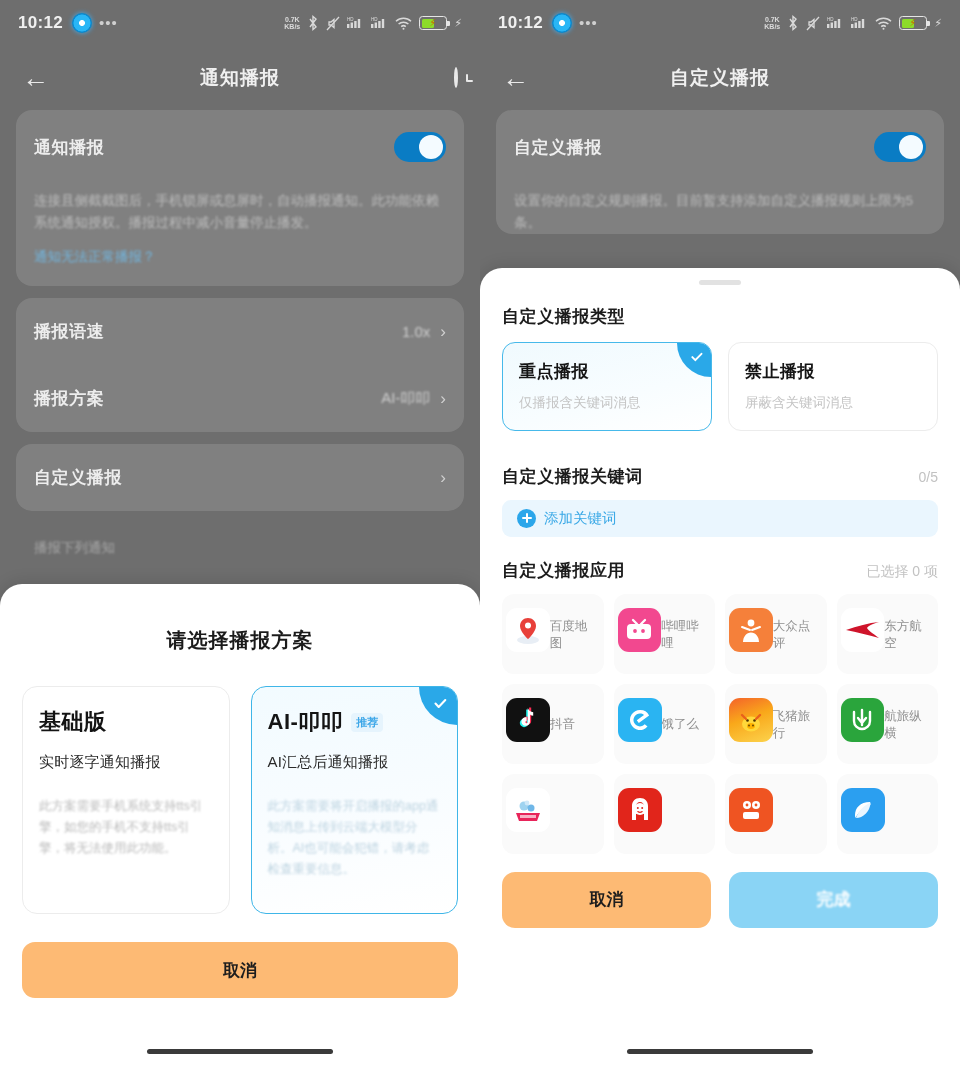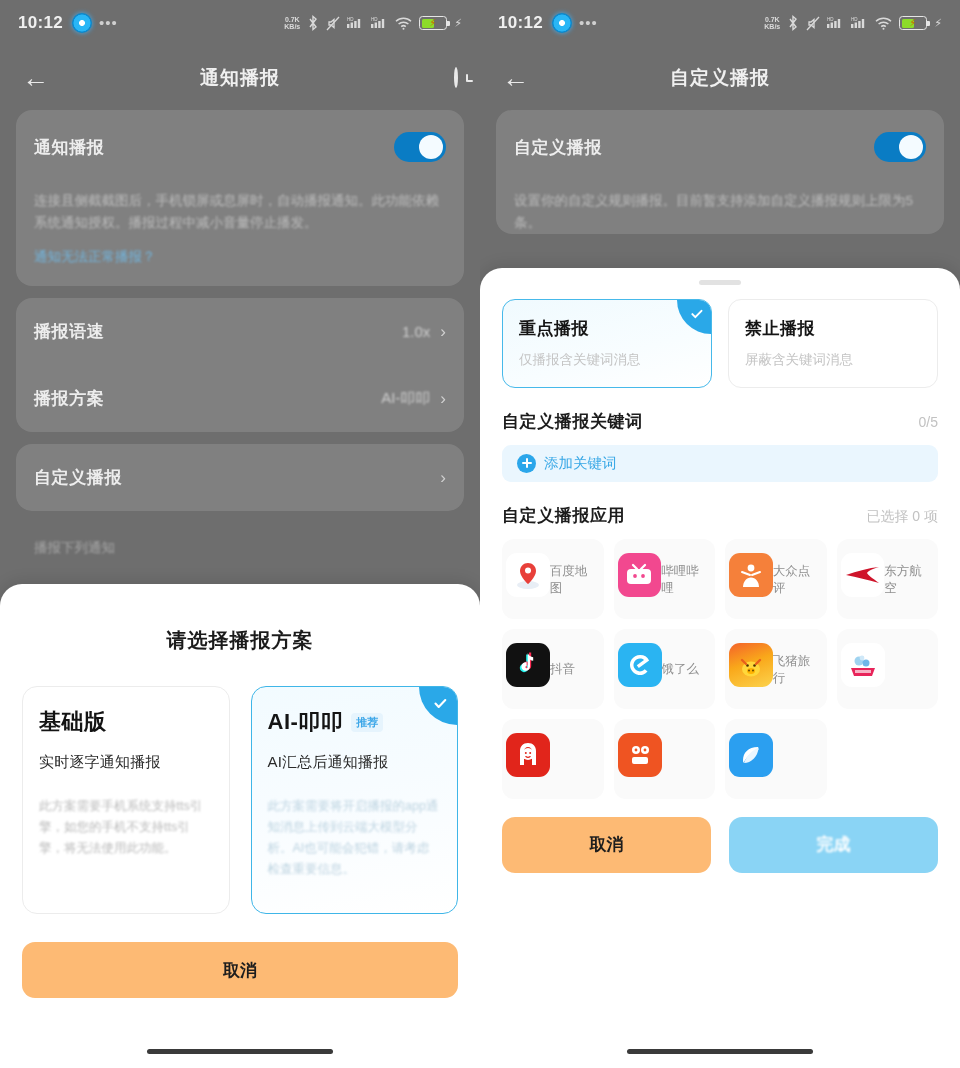--- a/index.html
+++ b/index.html
@@ -456,38 +456,41 @@
           <span class="row-label">自定义播报</span>
           <span class="toggle"></span>
         </div>
         <div class="desc">设置你的自定义规则播报。目前暂支持添加自定义播报规则上限为5条。</div>
       </div>
     </div>
 
     <div class="sheet sheet-right">
       <div class="grabber"></div>
 
+      <div class="sec-head">
+        <span class="sec-title">自定义播报类型</span>
+      </div>
 
       <div class="type-row">
         <div class="type-card selected">
           <div class="check-corner">
             <svg width="14" height="14" viewBox="0 0 15 15">
                 <path d="M2.5 7.6l3.2 3.3 6.6-6.8" fill="none" stroke="#fff" stroke-width="2.1" stroke-linecap="round" stroke-linejoin="round"></path>
               </svg>
           </div>
           <div class="type-name">重点播报</div>
           <div class="type-sub">仅播报含关键词消息</div>
         </div>
         <div class="type-card">
           <div class="type-name">禁止播报</div>
           <div class="type-sub">屏蔽含关键词消息</div>
         </div>
       </div>
 
-      <div class="sec-head" style="padding-top:22px;text-align:right;">
+      <div class="sec-head" style="padding-top:34px;text-align:right;">
         <span class="sec-title">自定义播报关键词</span>
         <span class="sec-meta">0/5</span>
       </div>
 
       <div class="add-kw">
         <span class="plus-ico"></span>
         <span class="add-kw-label">添加关键词</span>
       </div>
 
       <div class="sec-head" style="padding-top:22px;">
@@ -569,20 +572,29 @@
                   <circle cx="13" cy="19.5" r="1" fill="#6b4a00"></circle>
                   <circle cx="17" cy="19.5" r="1" fill="#6b4a00"></circle>
                   <circle cx="11.5" cy="14.5" r="1.3" fill="#4a3200"></circle>
                   <circle cx="18.5" cy="14.5" r="1.3" fill="#4a3200"></circle>
                   <path d="M6 9l4 4M24 9l-4 4" stroke="#e8601c" stroke-width="2.4" stroke-linecap="round"></path>
                 </svg>
             </span>
             <span class="app-name">飞猪旅行</span>
           </div>
 
+          <div class="app-cell">
+            <span class="app-ico" style="background:#2aa53c;">
+              <svg width="28" height="28" viewBox="0 0 28 28">
+                  <path d="M6 6v9a8 8 0 0016 0V6" fill="none" stroke="#fff" stroke-width="2.4" stroke-linecap="round"></path>
+                  <path d="M14 4v15M10 12l4 5 4-5" fill="none" stroke="#fff" stroke-width="2.4" stroke-linecap="round" stroke-linejoin="round"></path>
+                </svg>
+            </span>
+            <span class="app-name">航旅纵横</span>
+          </div>
 
           <div class="app-cell">
             <span class="app-ico" style="background:#ffffff;">
               <svg width="34" height="30" viewBox="0 0 34 30">
                   <circle cx="13" cy="11" r="4.5" fill="#9fd3f0"></circle>
                   <circle cx="20" cy="13" r="3.5" fill="#6fb7e8"></circle>
                   <circle cx="16" cy="8" r="2.4" fill="#cfe8f8"></circle>
                   <path d="M5 18h24l-3 8H8z" fill="#e8245a"></path>
                   <rect x="9" y="20" width="16" height="3" fill="#fff" opacity=".65"></rect>
                 </svg>

